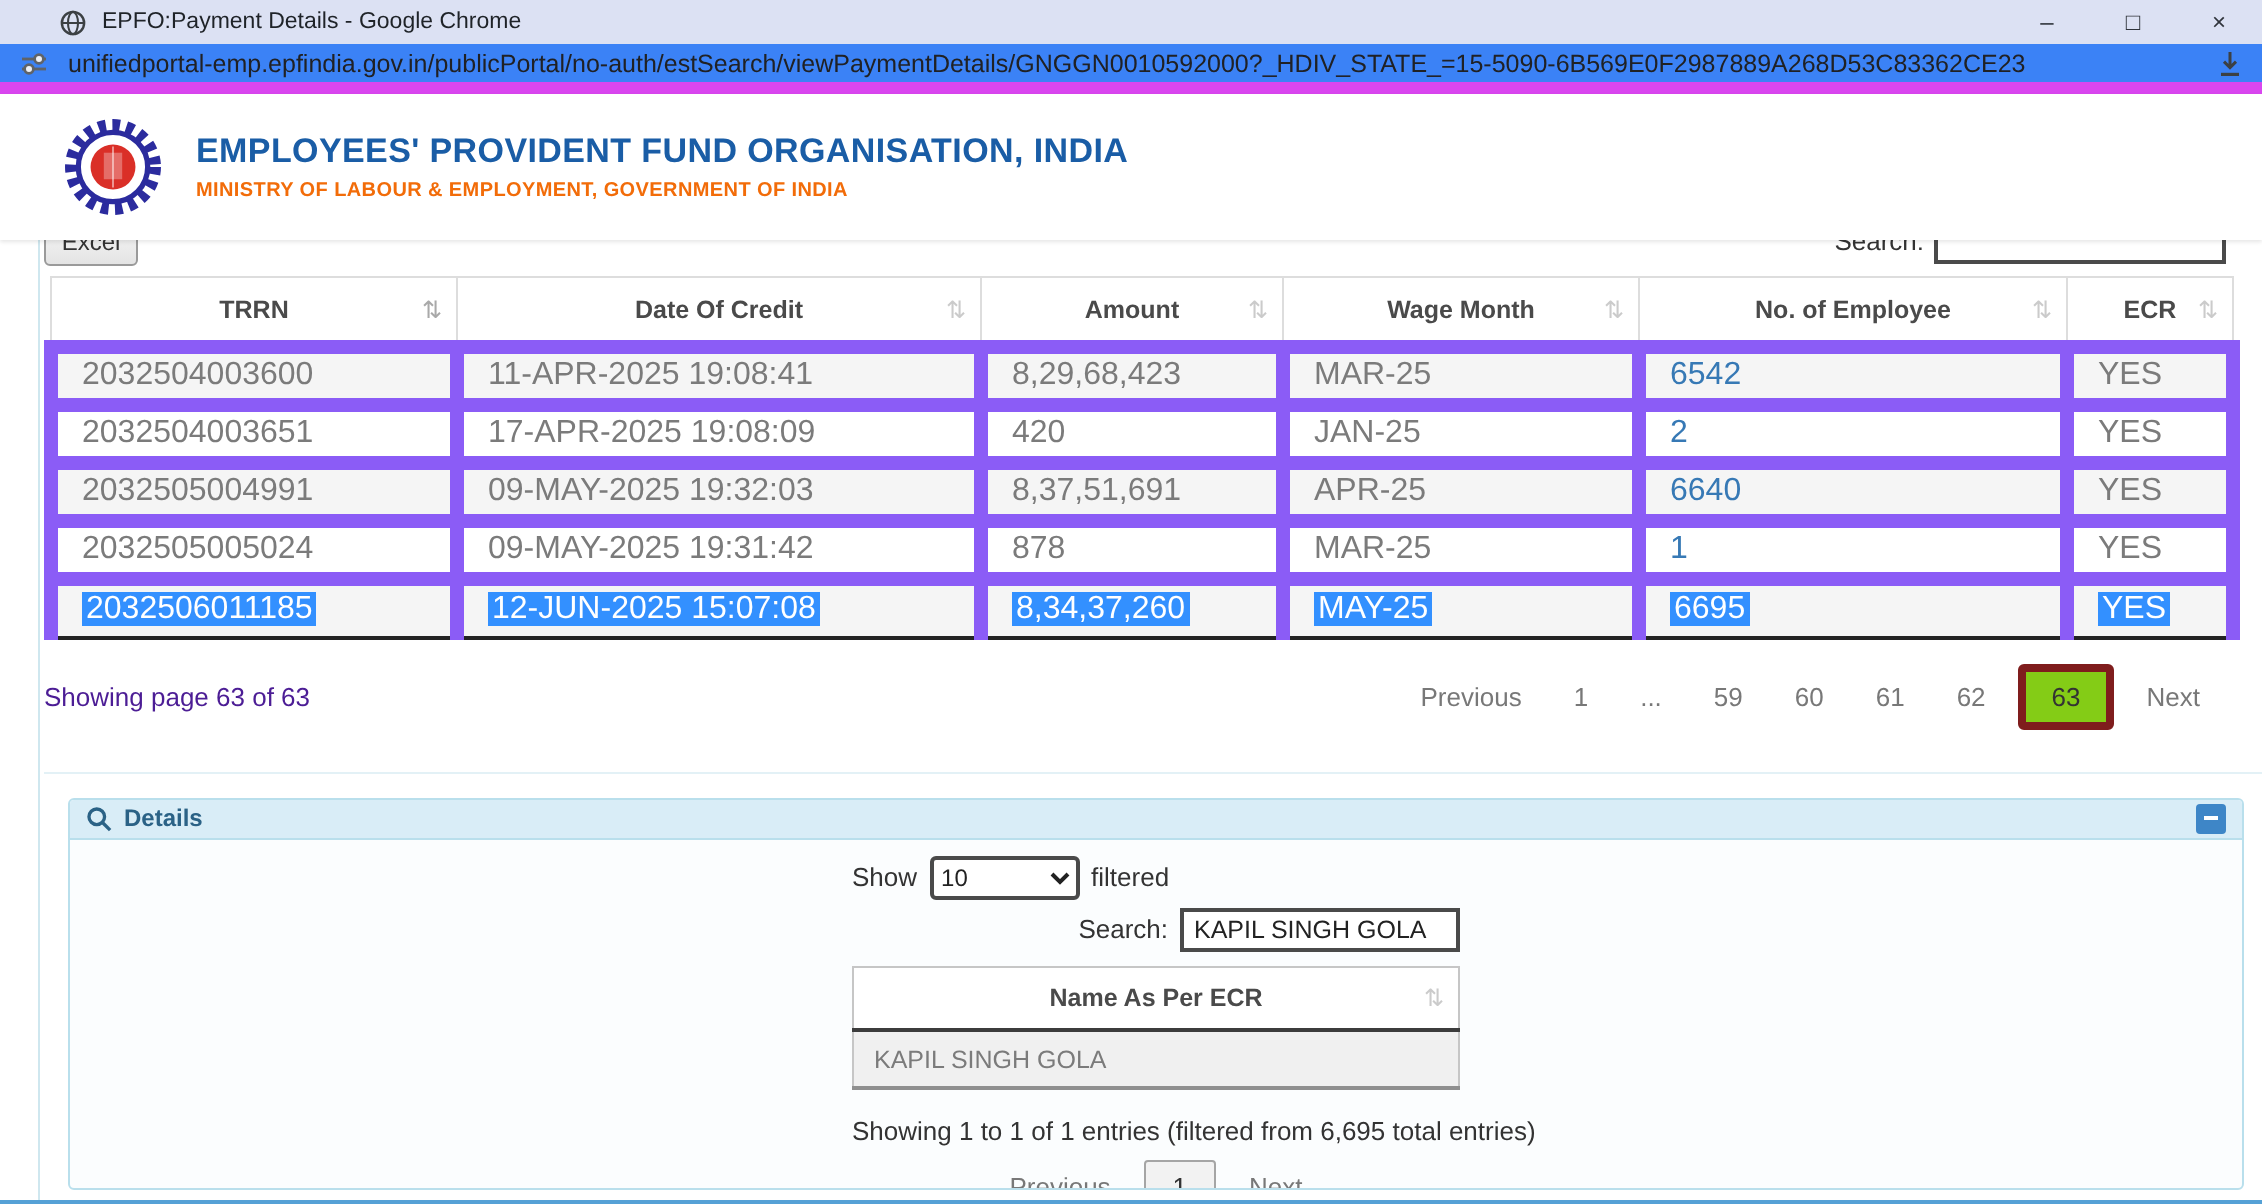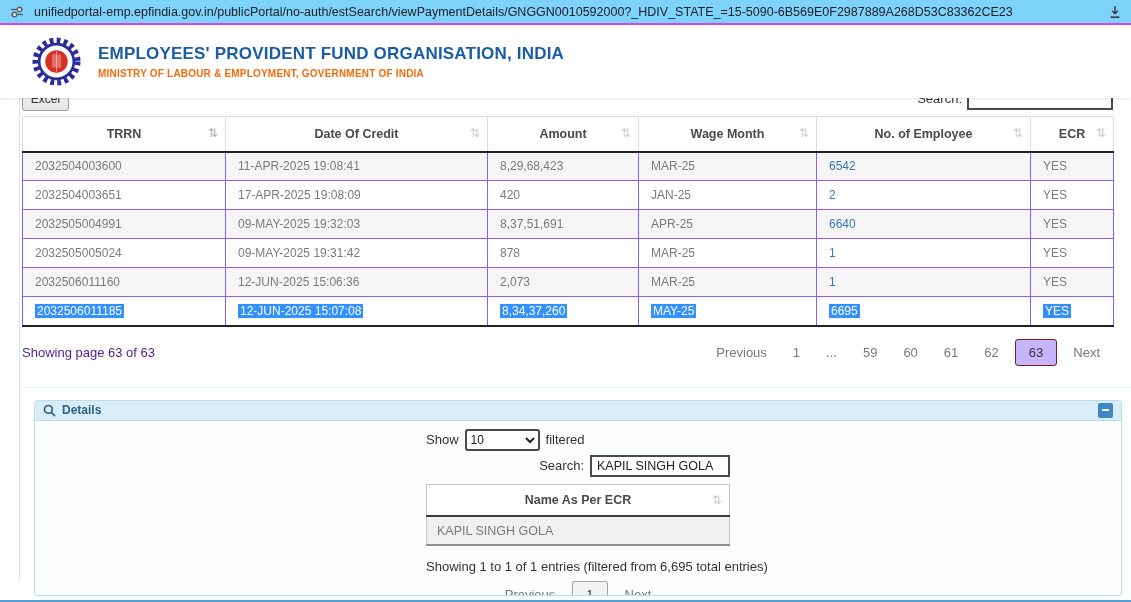--- a/index.html
+++ b/index.html
@@ -7,21 +7,21 @@
   body{font-family:"Liberation Sans",sans-serif;background:#fff;}
   .window{position:relative;width:1131px;height:602px;background:#fff;overflow:hidden;}
 
   
   .titlebar{height:22px;background:#dce1f3;display:flex;align-items:center;padding-left:30px;}
   .titlebar-text{font-size:11.5px;color:#1f2328;margin-left:8px;}
   .win-controls{margin-left:auto;display:flex;height:22px;}
   .win-btn{width:43px;height:22px;display:flex;align-items:center;justify-content:center;font-size:12px;color:#30343b;cursor:default;}
 
   
-  .urlbar{height:25px;background:#7dd3fc;display:flex;align-items:center;padding:0 9px;border-bottom:2px solid #d946ef;justify-content:flex-end;}
+  .urlbar{height:25px;background:#3b82f6;display:flex;align-items:center;padding:0 9px;border-bottom:6px solid #d946ef;justify-content:flex-end;}
   .url-text{font-size:12.5px;color:#202124;margin-left:9px;flex:1;white-space:nowrap;overflow:hidden;}
   .dl-icon{display:flex;align-items:center;margin-left:6px;}
 
   
   .site-header{height:73px;background:#fff;display:flex;align-items:center;padding-left:32px;position:relative;z-index:3;box-shadow:0 1px 2px rgba(0,0,0,.10);}
   .logo{width:49px;height:49px;margin-right:17px;flex:0 0 auto;}
   .org-name{color:#1a5da6;font-size:17px;font-weight:bold;letter-spacing:.2px;}
   .ministry{color:#f26c09;font-size:10px;font-weight:bold;margin-top:4px;letter-spacing:.2px;}
 
   
@@ -32,32 +32,32 @@
   .toolbar-row{display:flex;justify-content:space-between;align-items:flex-start;height:25px;margin-top:-12px;width:1091px;}
   .excel-btn{width:47px;height:25px;border:1px solid #9a9a9a;border-radius:3px;background:linear-gradient(#f9f9f9,#e4e4e4);font-size:12px;color:#333;font-family:"Liberation Sans",sans-serif;}
   .search-top{display:flex;align-items:flex-end;}
   .search-top label{font-size:13px;color:#333;margin:0 5px 9px 0;}
   .search-top input{width:146px;height:24px;border:2px solid #4a4a4a;margin-bottom:5px;font-size:12.5px;padding:0 5px;background:#fff;}
 
   table.payments{width:1091px;border-collapse:collapse;margin-top:5px;table-layout:fixed;}
   .payments th{height:35px;border:1px solid #ddd;border-bottom:2px solid #232323;font-weight:bold;color:#4a4a4a;font-size:12.5px;text-align:center;position:relative;background:#fff;}
   .payments th .sort{position:absolute;right:7px;top:9px;color:#cbcbcb;font-size:12px;font-weight:normal;}
   .payments th:first-child .sort{color:#a9a9a9;}
-  .payments td{height:29px;border:1px solid #8b5cf6;padding:0 12px;color:#7b7b7b;font-size:12px;background:#fff;}
+  .payments td{height:29px;border:7px solid #8b5cf6;padding:0 12px;color:#7b7b7b;font-size:16px;background:#fff;}
   .payments tbody tr:nth-child(odd) td{background:#f5f5f5;}
   .payments tbody tr:last-child td{border-bottom:2px solid #232323;}
   .payments a.emp-link{color:#3779b5;text-decoration:none;}
   .hl{background:#3390ff;color:#fff;padding:0 2px;}
   a.emp-link .hl, .payments td .hl{color:#fff;}
 
   .table-footer{display:flex;justify-content:space-between;align-items:center;margin-top:12px;width:1091px;}
   .page-status{font-size:13px;color:#4c1d95;}
   .pagination{display:flex;align-items:center;list-style:none;font-size:13px;color:#787878;}
   .pagination .pg{padding:5px 13px;cursor:default;}
-  .pagination .pg.active{border:1px solid #7f1d1d;background:#c4b5fd;border-radius:3px;color:#333;margin:0 3px;}
+  .pagination .pg.active{border:4px solid #7f1d1d;background:#84cc16;border-radius:3px;color:#333;margin:0 3px;}
 
   
   .details-panel{margin:12px 9px 0 12px;border:1px solid #b9dfec;border-radius:3px;background:#fbfdfe;height:196px;overflow:hidden;}
   .details-header{height:20px;background:#d9edf7;display:flex;align-items:center;padding:0 8px;border-bottom:1px solid #b9dfec;}
   .details-title{font-size:12px;font-weight:bold;color:#2b6286;margin-left:6px;}
   .collapse-btn{margin-left:auto;width:15px;height:15px;background:#3e86c7;border-radius:2px;display:flex;align-items:center;justify-content:center;cursor:default;}
   .collapse-btn .minus{width:7px;height:2px;background:#fff;}
   .details-body{padding-top:8px;}
   .dt-wrap{width:304px;margin:0 auto;}
   .show-row{display:flex;align-items:center;font-size:13px;color:#333;gap:6px;}
@@ -73,20 +73,35 @@
   .dt-pag .pg{padding:5px 13px;cursor:default;}
   .dt-pag .pg.active{border:1px solid #a5a5a5;background:#f2f2f2;border-radius:2px;color:#333;margin:0 4px;}
 
   .bottom-line{position:absolute;left:0;bottom:0;width:1131px;height:2px;background:#55a1d6;}
 </style>
 </head>
 <body>
 
 <div class="window">
 
+  <div class="titlebar">
+    <span style="display:flex;">
+      <svg width="13" height="13" viewBox="0 0 14 14">
+          <circle cx="7" cy="7" r="6" fill="none" stroke="#3c4043" stroke-width="1.3"></circle>
+          <ellipse cx="7" cy="7" rx="2.7" ry="6" fill="none" stroke="#3c4043" stroke-width="1.1"></ellipse>
+          <line x1="1" y1="7" x2="13" y2="7" stroke="#3c4043" stroke-width="1.1"></line>
+        </svg>
+    </span>
+    <span class="titlebar-text">EPFO:Payment Details - Google Chrome</span>
+    <div class="win-controls">
+      <div class="win-btn">–</div>
+      <div class="win-btn">□</div>
+      <div class="win-btn">×</div>
+    </div>
+  </div>
 
   <div class="urlbar">
     <span style="display:flex;">
       <svg width="16" height="16" viewBox="0 0 16 16">
           <line x1="2" y1="5.5" x2="14" y2="5.5" stroke="#5f6368" stroke-width="1.4"></line>
           <circle cx="10.5" cy="5.5" r="2.2" fill="#eef1f8" stroke="#5f6368" stroke-width="1.4"></circle>
           <line x1="2" y1="10.5" x2="14" y2="10.5" stroke="#5f6368" stroke-width="1.4"></line>
           <circle cx="5.5" cy="10.5" r="2.2" fill="#eef1f8" stroke="#5f6368" stroke-width="1.4"></circle>
         </svg>
     </span>
@@ -167,28 +182,20 @@
             <td><span>09-MAY-2025 19:32:03</span></td>
             <td><span>8,37,51,691</span></td>
             <td><span>APR-25</span></td>
             <td><a class="emp-link">6640</a></td>
             <td><span>YES</span></td>
           </tr>
           <tr>
             <td><span>2032505005024</span></td>
             <td><span>09-MAY-2025 19:31:42</span></td>
             <td><span>878</span></td>
-            <td><span>MAR-25</span></td>
-            <td><a class="emp-link">1</a></td>
-            <td><span>YES</span></td>
-          </tr>
-          <tr>
-            <td><span>2032506011160</span></td>
-            <td><span>12-JUN-2025 15:06:36</span></td>
-            <td><span>2,073</span></td>
             <td><span>MAR-25</span></td>
             <td><a class="emp-link">1</a></td>
             <td><span>YES</span></td>
           </tr>
           <tr>
             <td><span class="hl">2032506011185</span></td>
             <td><span class="hl">12-JUN-2025 15:07:08</span></td>
             <td><span class="hl">8,34,37,260</span></td>
             <td><span class="hl">MAY-25</span></td>
             <td><a class="emp-link"><span class="hl">6695</span></a></td>

